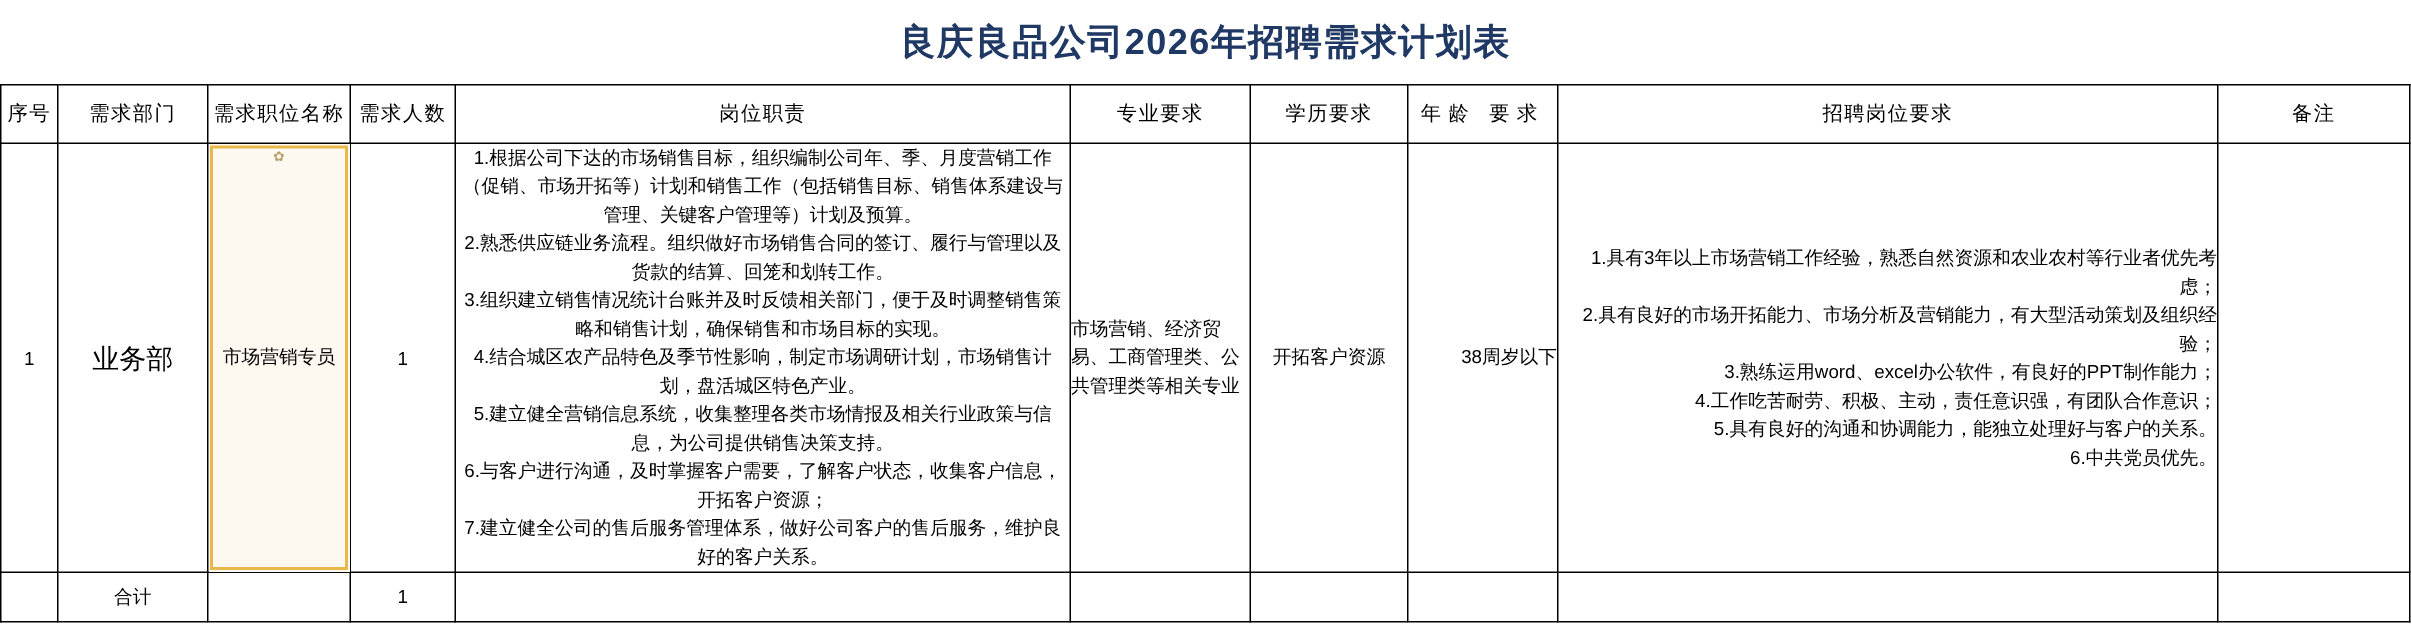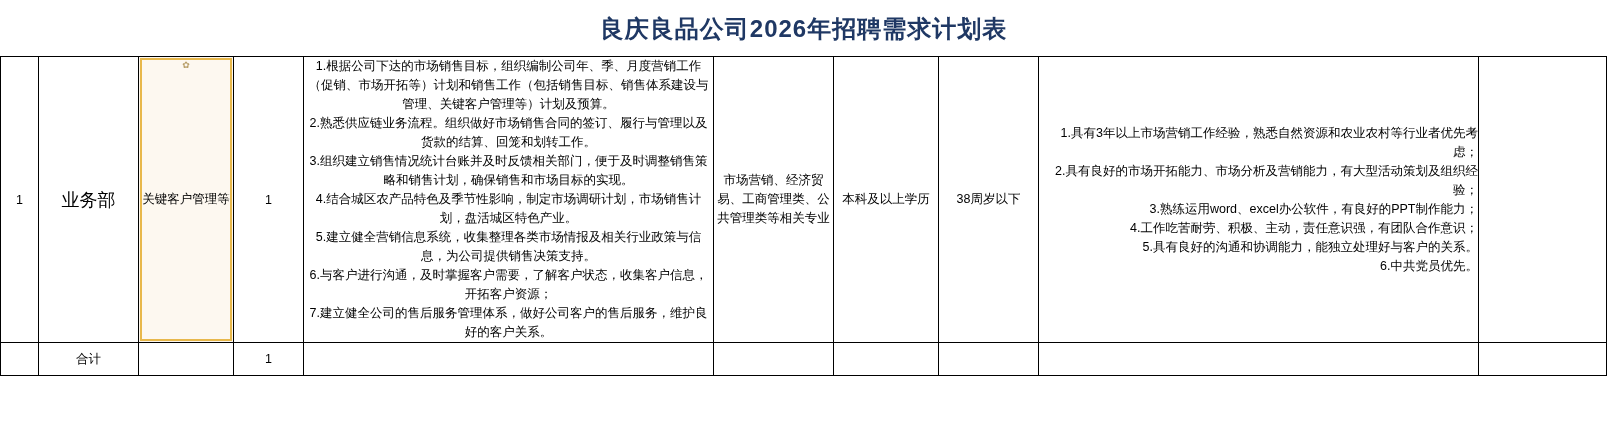--- a/index.html
+++ b/index.html
@@ -88,32 +88,32 @@
   .c-duty {
     font-size: 12.5px;
     line-height: 19px;
     text-align: center;
     padding: 6px 8px 6px 6px;
     vertical-align: top;
   }
   .c-major {
     font-size: 12.5px;
     line-height: 19px;
-    text-align: center;
+    text-align: left;
     padding: 4px 6px;
     vertical-align: middle;
   }
   .c-edu {
     font-size: 12.5px;
     text-align: center;
     vertical-align: middle;
   }
   .c-age {
     font-size: 12.5px;
-    text-align: center;
+    text-align: right;
     vertical-align: middle;
   }
   .c-req {
     font-size: 12.5px;
     line-height: 19px;
     text-align: right;
     padding: 4px 8px;
     vertical-align: middle;
   }
   .c-remark {
@@ -151,39 +151,51 @@
       <col style="width:70px">
       <col style="width:410px">
       <col style="width:120px">
       <col style="width:105px">
       <col style="width:100px">
       <col style="width:440px">
       <col style="width:128px">
     </colgroup>
 
     <tbody>
+        <tr class="hdr">
+      <td>序号</td>
+      <td>需求部门</td>
+      <td>需求职位名称</td>
+      <td>需求人数</td>
+      <td>岗位职责</td>
+      <td>专业要求</td>
+      <td>学历要求</td>
+      <td class="wide-space">年龄    要求</td>
+      <td>招聘岗位要求</td>
+      <td>备注</td>
+    </tr>
 
     <tr class="row-body">
       <td class="c-num">1</td>
       <td class="c-dept">业务部</td>
       <td class="c-post">
         <span class="post-badge">✿</span>
-        <span>关键客户管理等</span>
+        <span>市场营销专员</span>
         <span class="post-sel"></span>
       </td>
       <td class="c-num">1</td>
       <td class="c-duty nowrap-line">1.根据公司下达的市场销售目标，组织编制公司年、季、月度营销工作（促销、市场开拓等）计划和销售工作（包括销售目标、销售体系建设与管理、关键客户管理等）计划及预算。
 2.熟悉供应链业务流程。组织做好市场销售合同的签订、履行与管理以及货款的结算、回笼和划转工作。
 3.组织建立销售情况统计台账并及时反馈相关部门，便于及时调整销售策略和销售计划，确保销售和市场目标的实现。
 4.结合城区农产品特色及季节性影响，制定市场调研计划，市场销售计划，盘活城区特色产业。
 5.建立健全营销信息系统，收集整理各类市场情报及相关行业政策与信息，为公司提供销售决策支持。
 6.与客户进行沟通，及时掌握客户需要，了解客户状态，收集客户信息，开拓客户资源；
 7.建立健全公司的售后服务管理体系，做好公司客户的售后服务，维护良好的客户关系。</td>
       <td class="c-major">市场营销、经济贸易、工商管理类、公共管理类等相关专业</td>
-      <td class="c-edu">本科及以上学历</td>
+      <td class="c-edu">开拓客户资源</td>
       <td class="c-age">38周岁以下</td>
       <td class="c-req nowrap-line">1.具有3年以上市场营销工作经验，熟悉自然资源和农业农村等行业者优先考虑；
 2.具有良好的市场开拓能力、市场分析及营销能力，有大型活动策划及组织经验；
 3.熟练运用word、excel办公软件，有良好的PPT制作能力；
 4.工作吃苦耐劳、积极、主动，责任意识强，有团队合作意识；
 5.具有良好的沟通和协调能力，能独立处理好与客户的关系。
 6.中共党员优先。</td>
       <td class="c-remark"></td>
     </tr>
 

